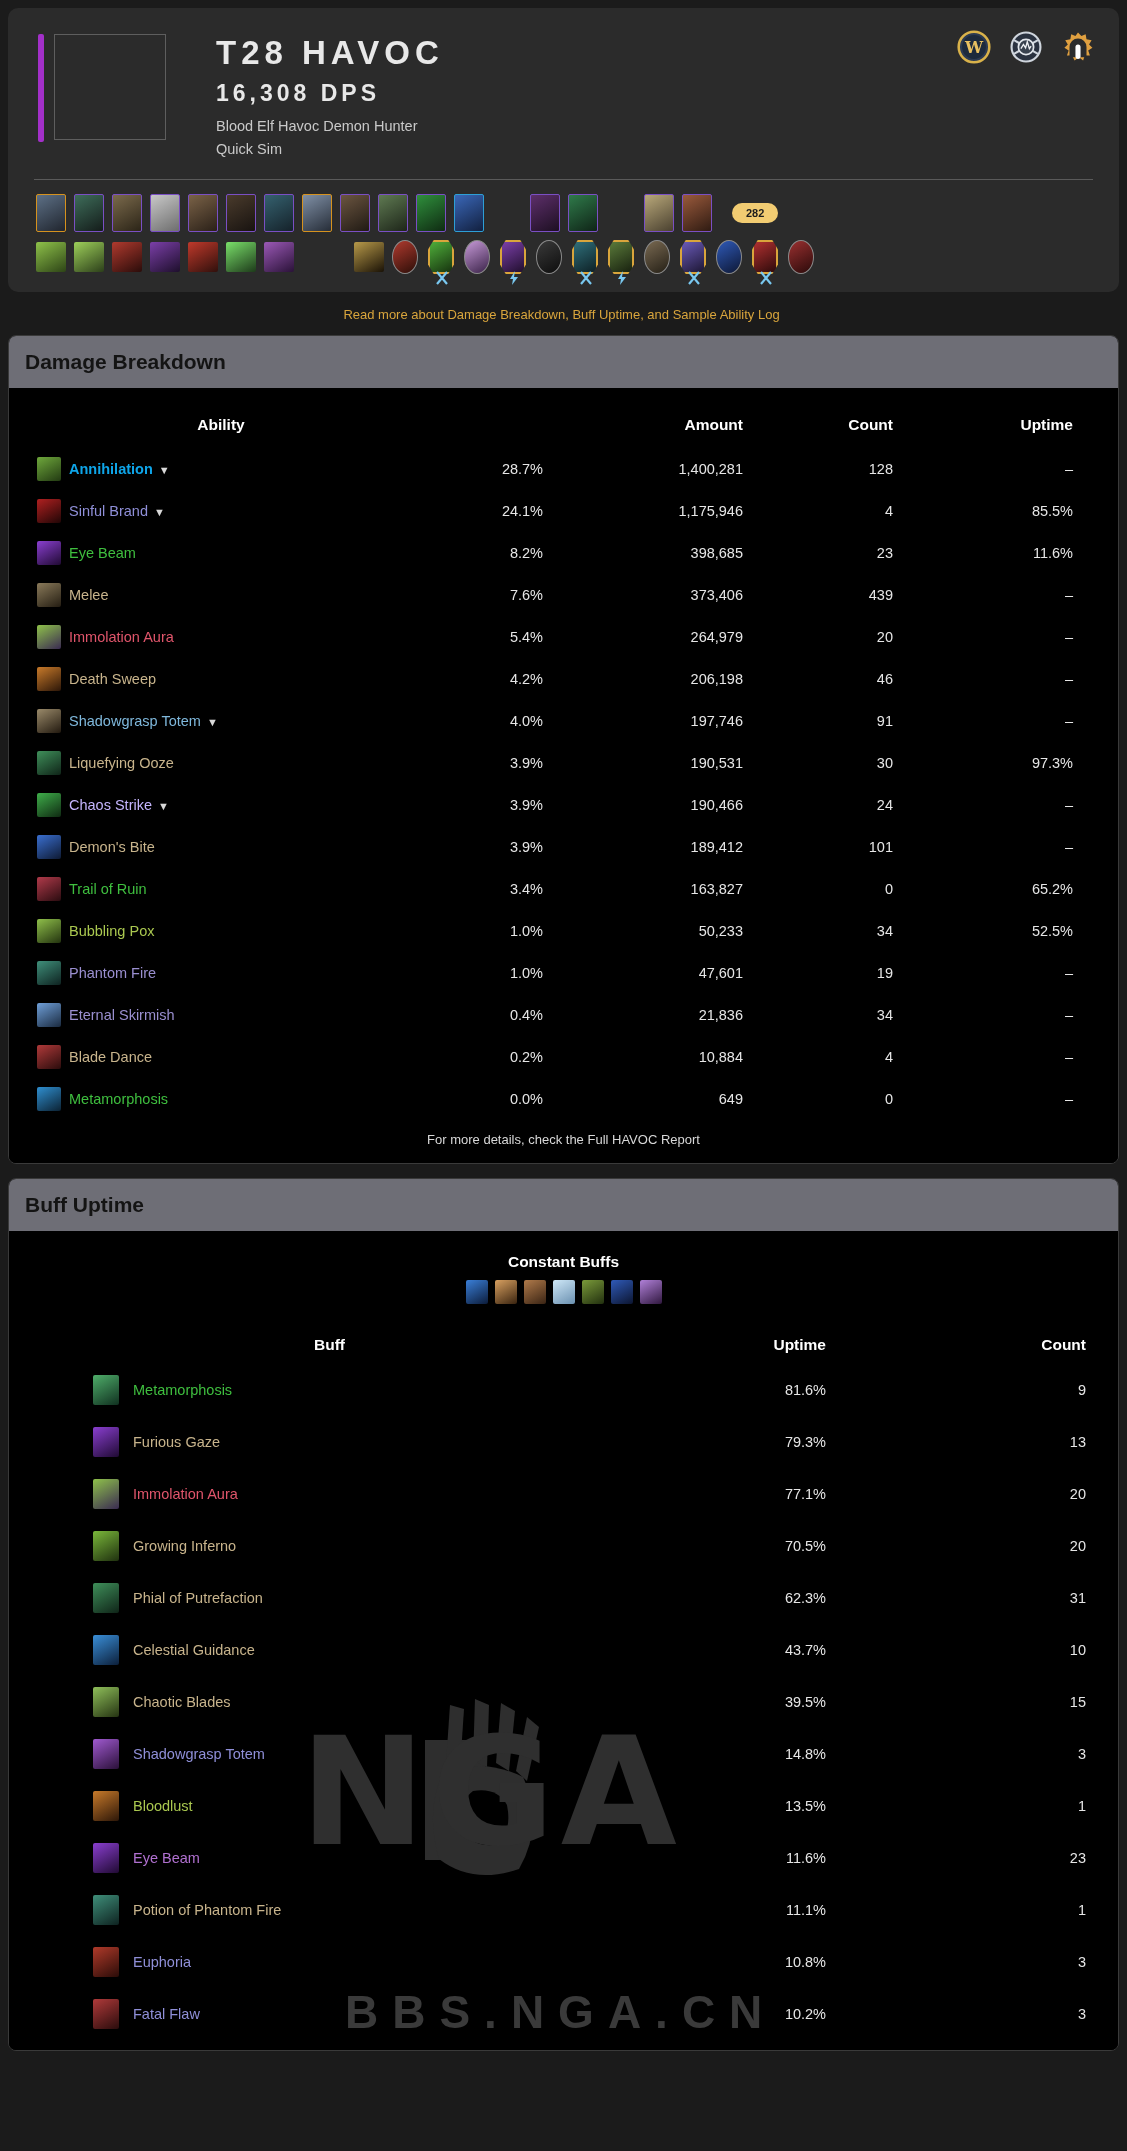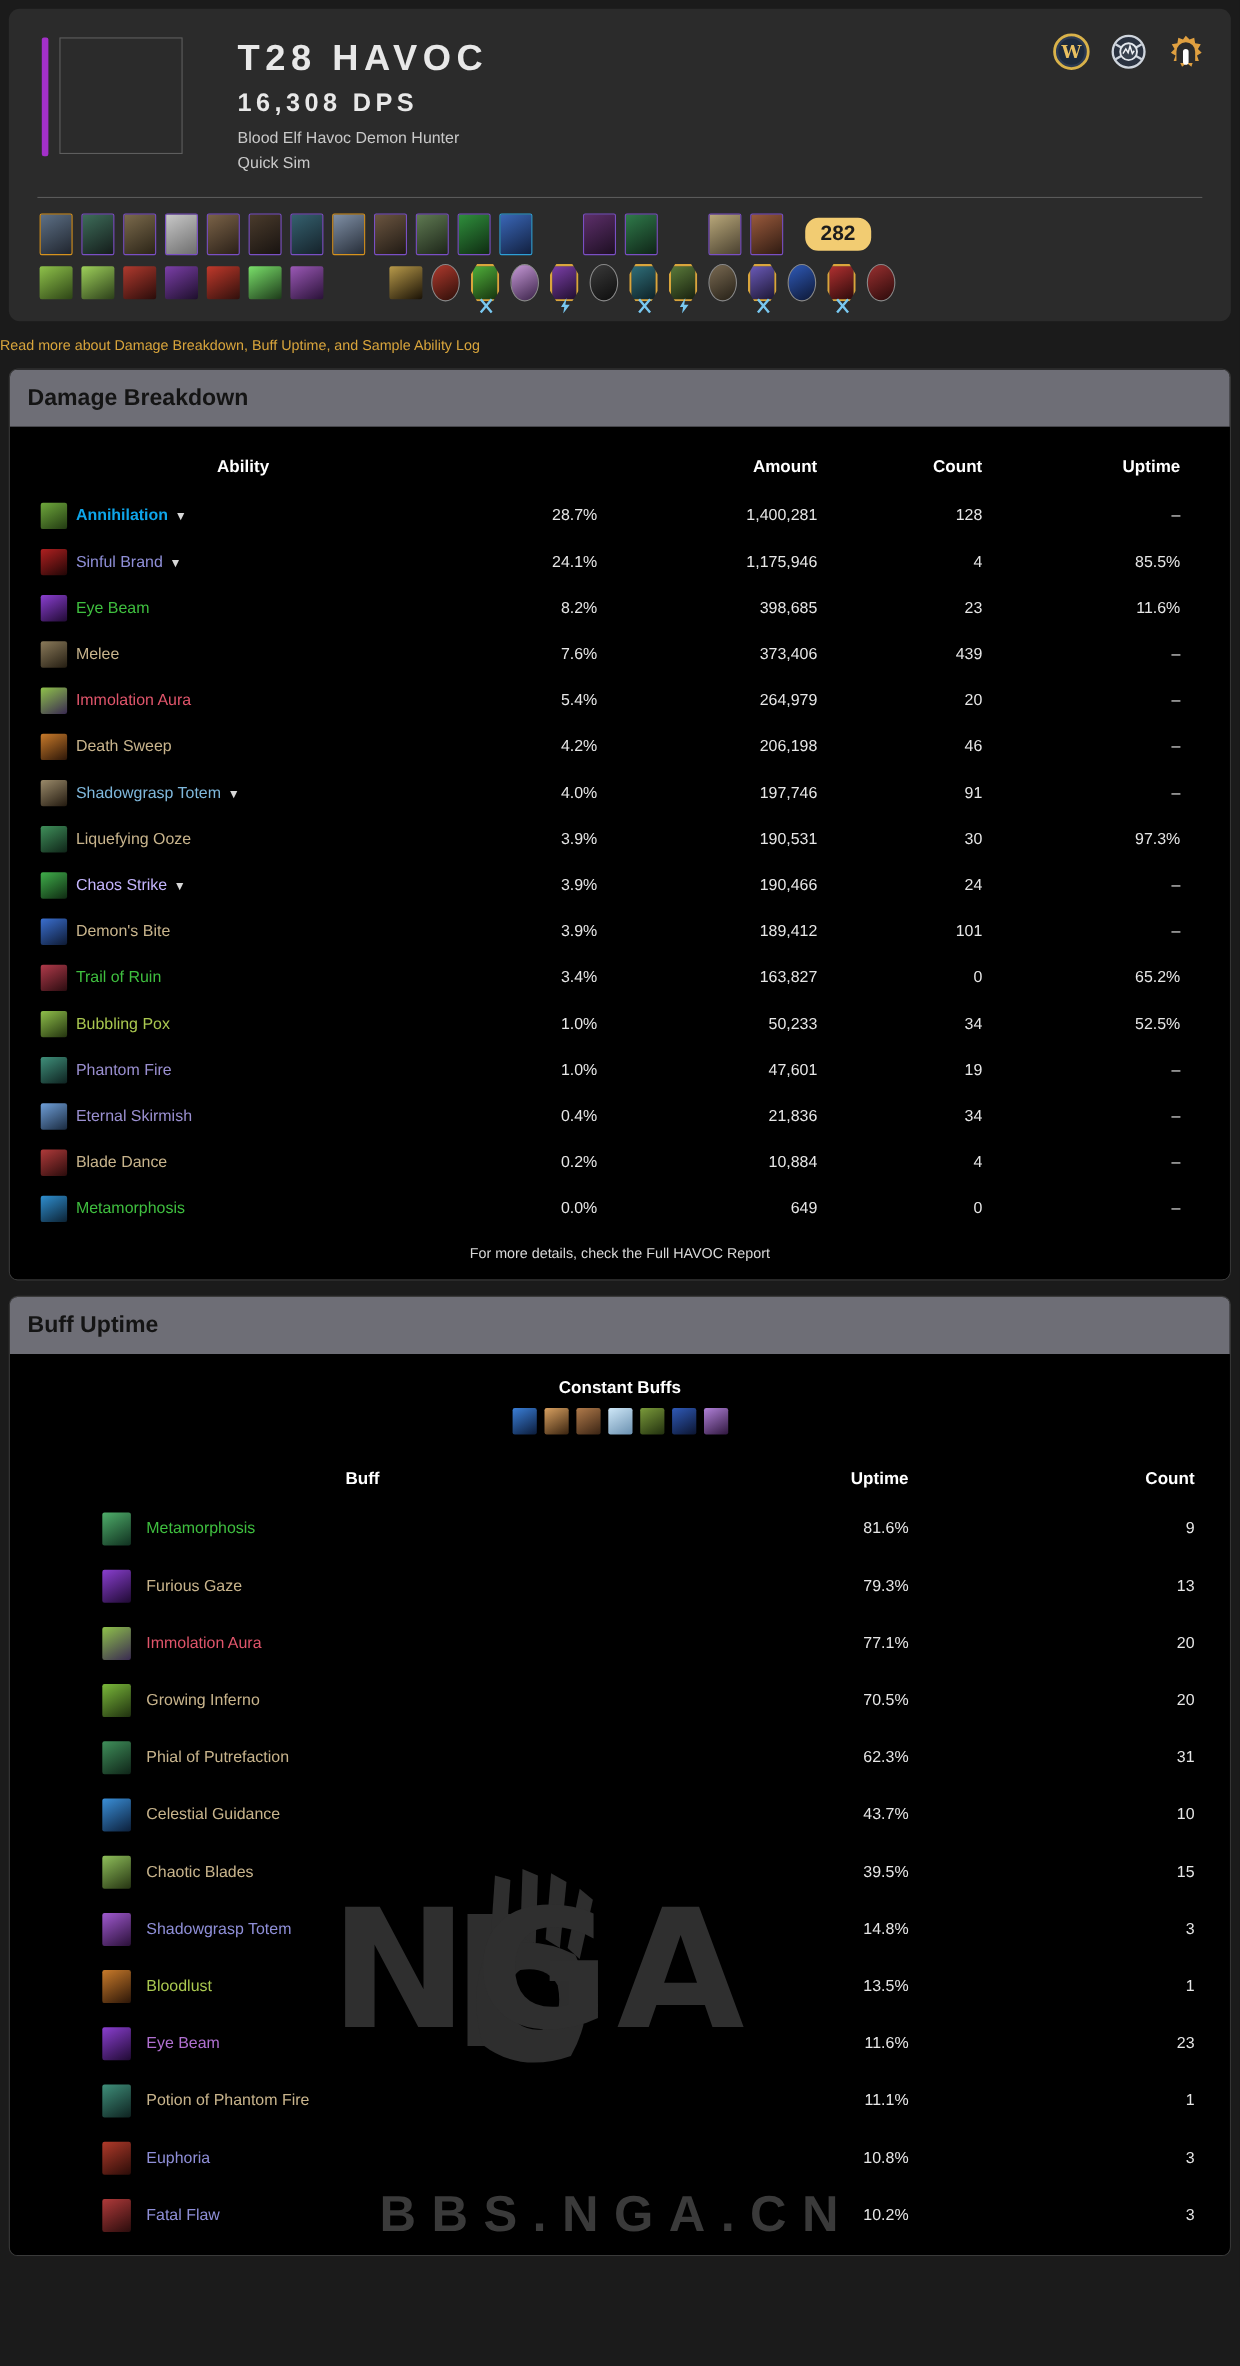--- a/index.html
+++ b/index.html
@@ -108,21 +108,21 @@
     border: 1px solid #7a4fc4;
     background: linear-gradient(150deg,#4a5b72,#20242e);
     flex: 0 0 auto;
   }
   .gear.legendary { border-color: #d6921e; }
   .gear.blue { border-color: #2d9fd6; }
   .gear.spacer { border: none; background: none; }
   .ilvl-badge {
     background: #f2cc72;
     color: #1d1d1d;
-    font-size: 19px;
+    font-size: 11px;
     font-weight: bold;
     border-radius: 12px;
     padding: 4px 14px;
     margin-left: 12px;
   }
   .gear-row2 {
     display: flex;
     align-items: center;
     margin-top: 8px;
     padding-left: 6px;
@@ -148,20 +148,21 @@
     border-radius: 18% / 12%;
     clip-path: polygon(22% 0, 78% 0, 100% 28%, 100% 72%, 78% 100%, 22% 100%, 0 72%, 0 28%);
   }
   .conduit .rank {
     position: absolute;
     bottom: -9px; left: 50%; transform: translateX(-50%);
     width: 12px; height: 12px;
   }
 
   .readmore-wrap {
+    text-align: center;
     padding: 13px 4px 12px 0;
   }
   .readmore {
     color: #d9a53c;
     font-size: 13px;
     text-decoration: none;
   }
 
   
   .panel {

